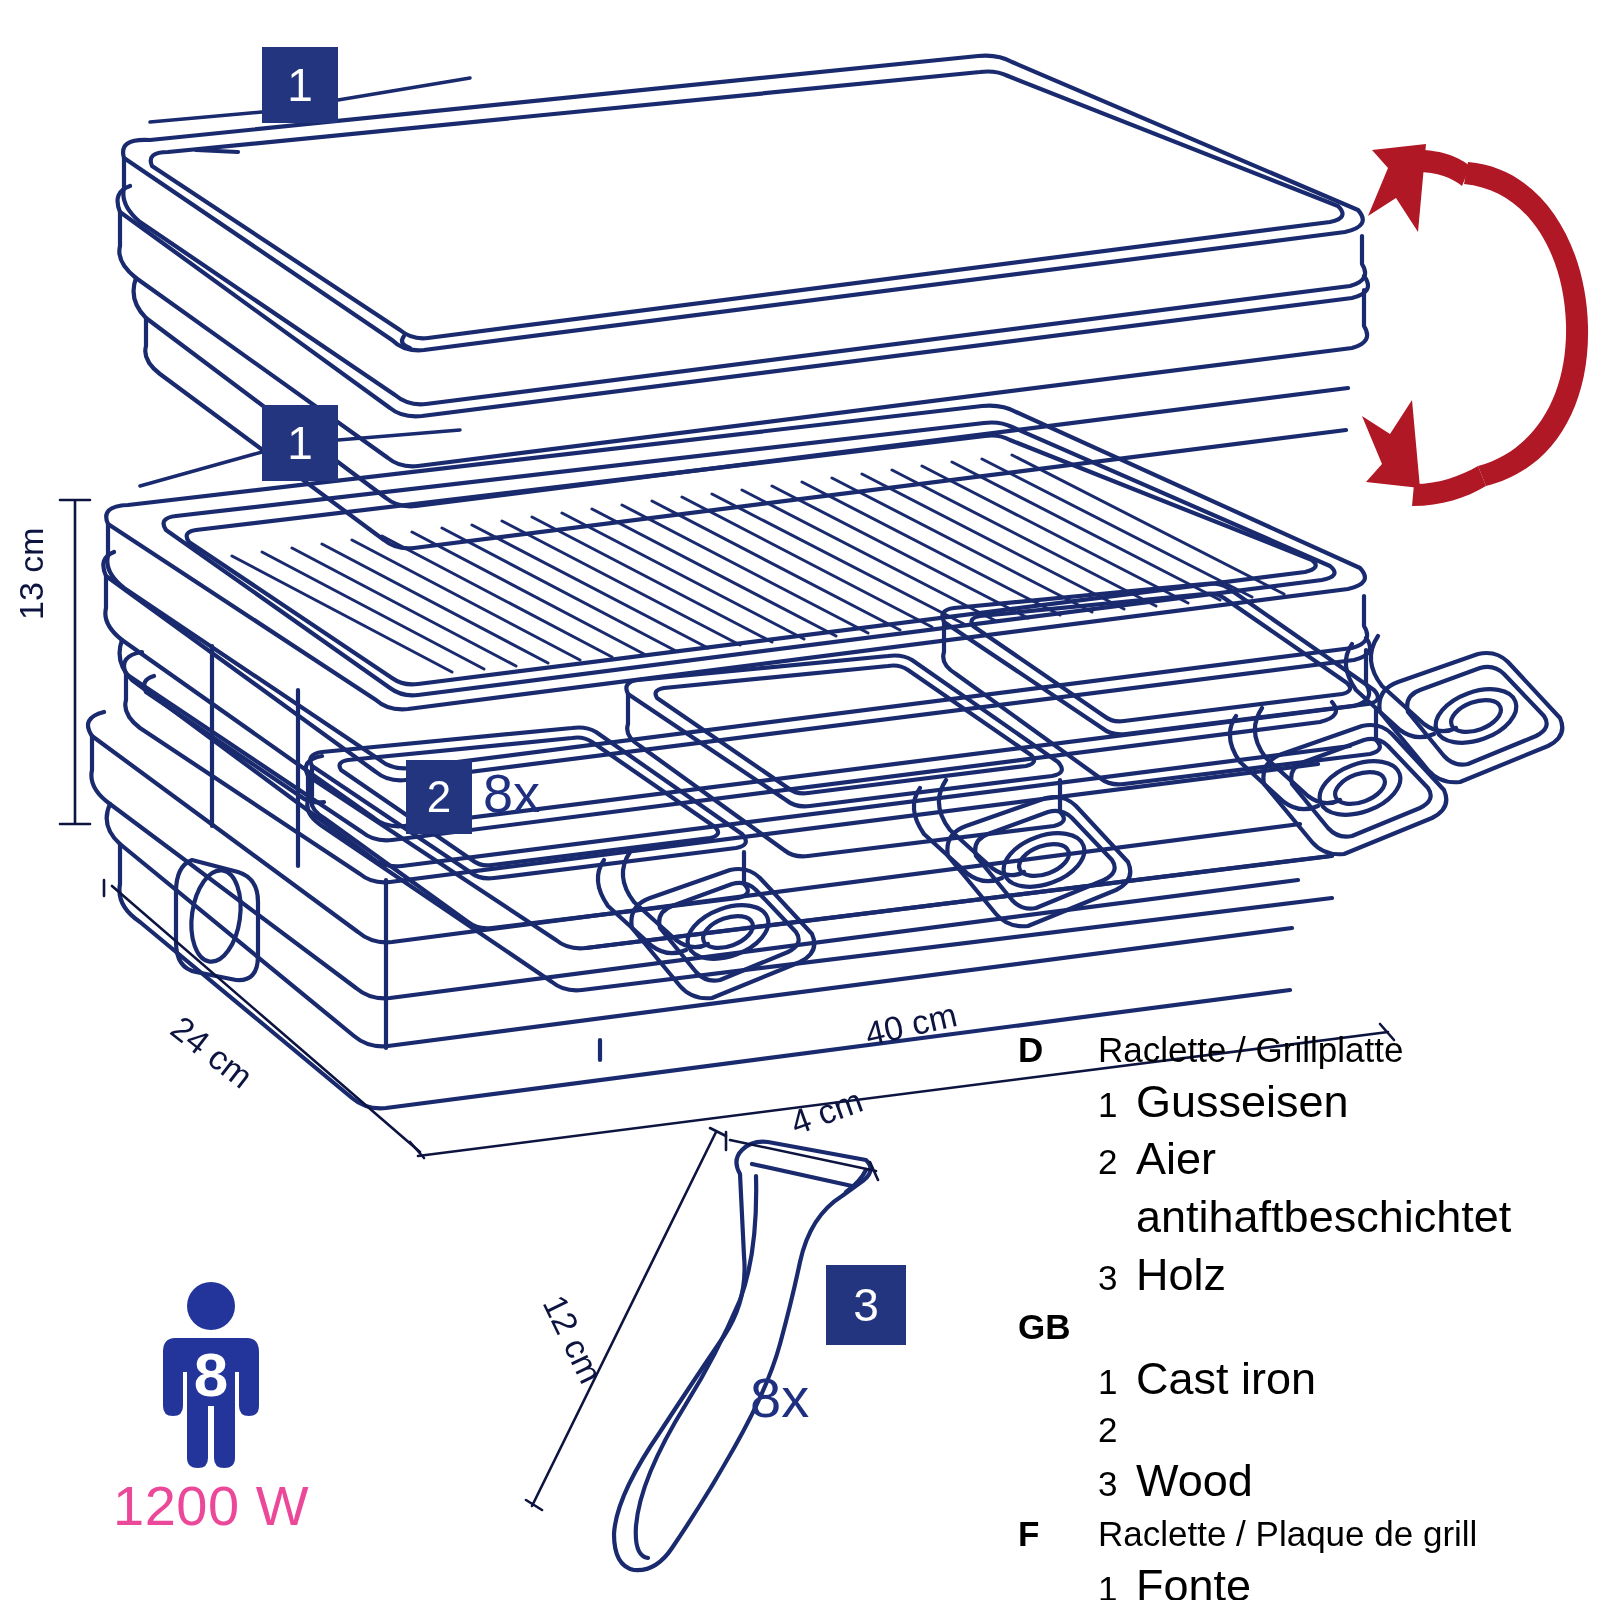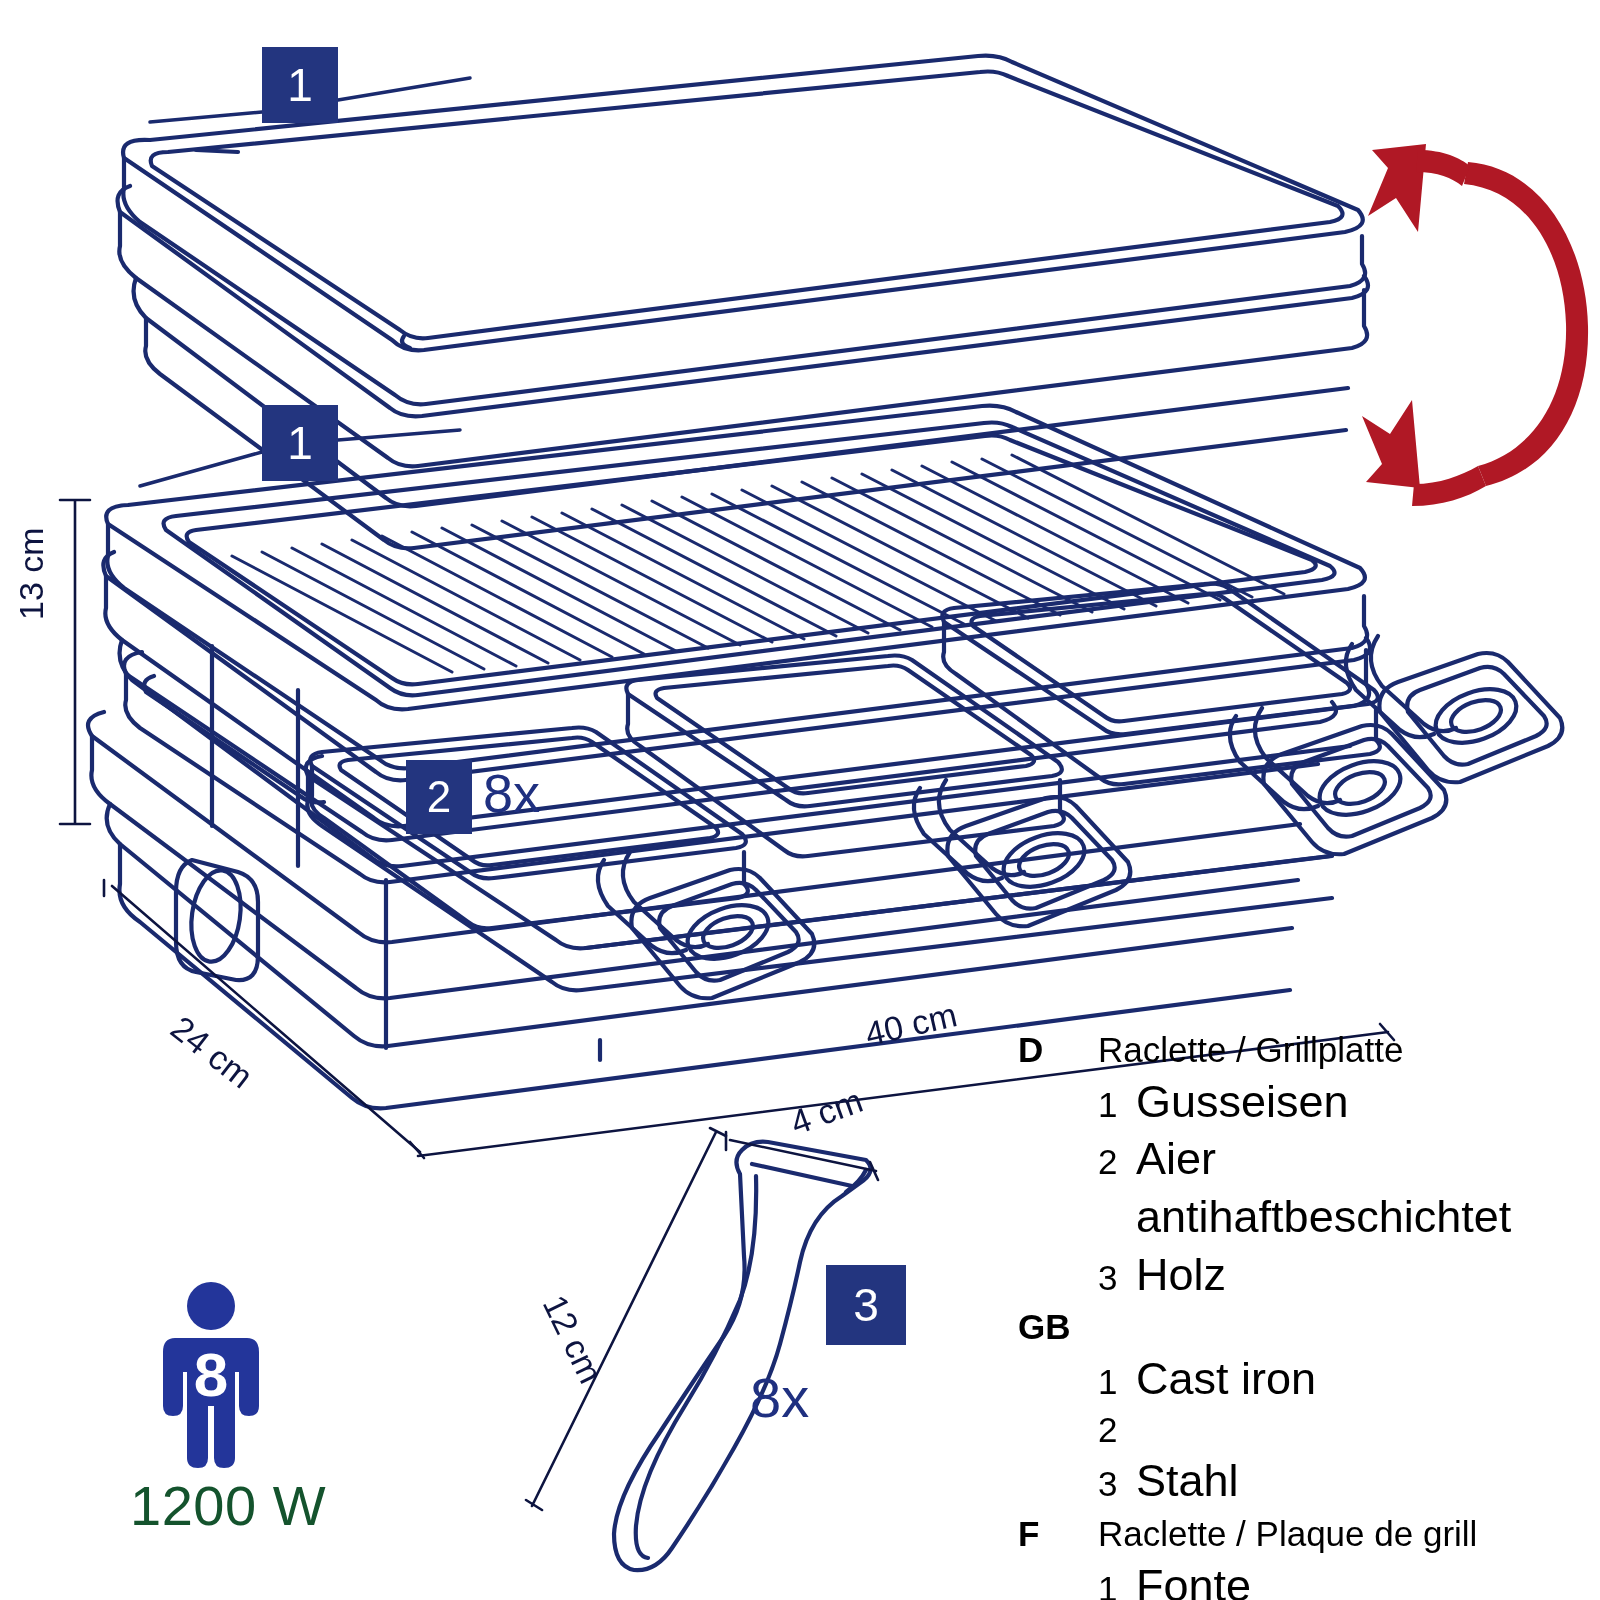--- a/index.html
+++ b/index.html
@@ -22,21 +22,21 @@
 
   .dim{position:absolute;color:#0d1440;font-size:34px;line-height:1;white-space:nowrap;}
   .dim.d13{left:14px;top:620px;transform:rotate(-90deg);transform-origin:left top;}
   .dim.d24{left:186px;top:1010px;transform:rotate(38deg);transform-origin:left top;}
   .dim.d40{left:862px;top:1018px;transform:rotate(-13deg);transform-origin:left top;}
   .dim.d12{left:568px;top:1290px;transform:rotate(64deg);transform-origin:left top;}
   .dim.d4 {left:786px;top:1108px;transform:rotate(-20deg);transform-origin:left top;}
 
   .power-wrap{position:absolute;left:96px;top:1280px;width:230px;}
   .power-icon{display:block;margin:0 auto;}
-  .power-label{color:#14532d;font-size:56px;text-align:right;margin-top:8px;
+  .power-label{color:#ec4899;font-size:56px;text-align:center;margin-top:8px;
                line-height:1;letter-spacing:0.5px;}
 
   .legend{position:absolute;left:1018px;top:1028px;width:570px;}
   .leg-group{margin-bottom:2px;}
   .leg-head{display:flex;align-items:baseline;}
   .leg-lang{font-weight:bold;font-size:35px;width:80px;flex:none;line-height:1.28;}
   .leg-title{font-weight:normal;font-size:35px;line-height:1.28;}
   .leg-item{display:flex;align-items:baseline;padding-left:80px;}
   .leg-num{font-size:35px;width:38px;flex:none;line-height:1.28;}
   .leg-text{font-size:45px;line-height:1.28;}
@@ -308,21 +308,21 @@
       </div>
       <div class="leg-item">
         <div class="leg-num">1</div>
         <div class="leg-text">Cast iron</div>
       </div>
       <div class="leg-item">
         <div class="leg-num">2</div>
       </div>
       <div class="leg-item">
         <div class="leg-num">3</div>
-        <div class="leg-text">Stahl</div>
+        <div class="leg-text">Wood</div>
       </div>
     </div>
 
     <div class="leg-group">
       <div class="leg-head">
         <div class="leg-lang">F</div>
         <div class="leg-title">Raclette / Plaque de grill</div>
       </div>
       <div class="leg-item">
         <div class="leg-num">1</div>

